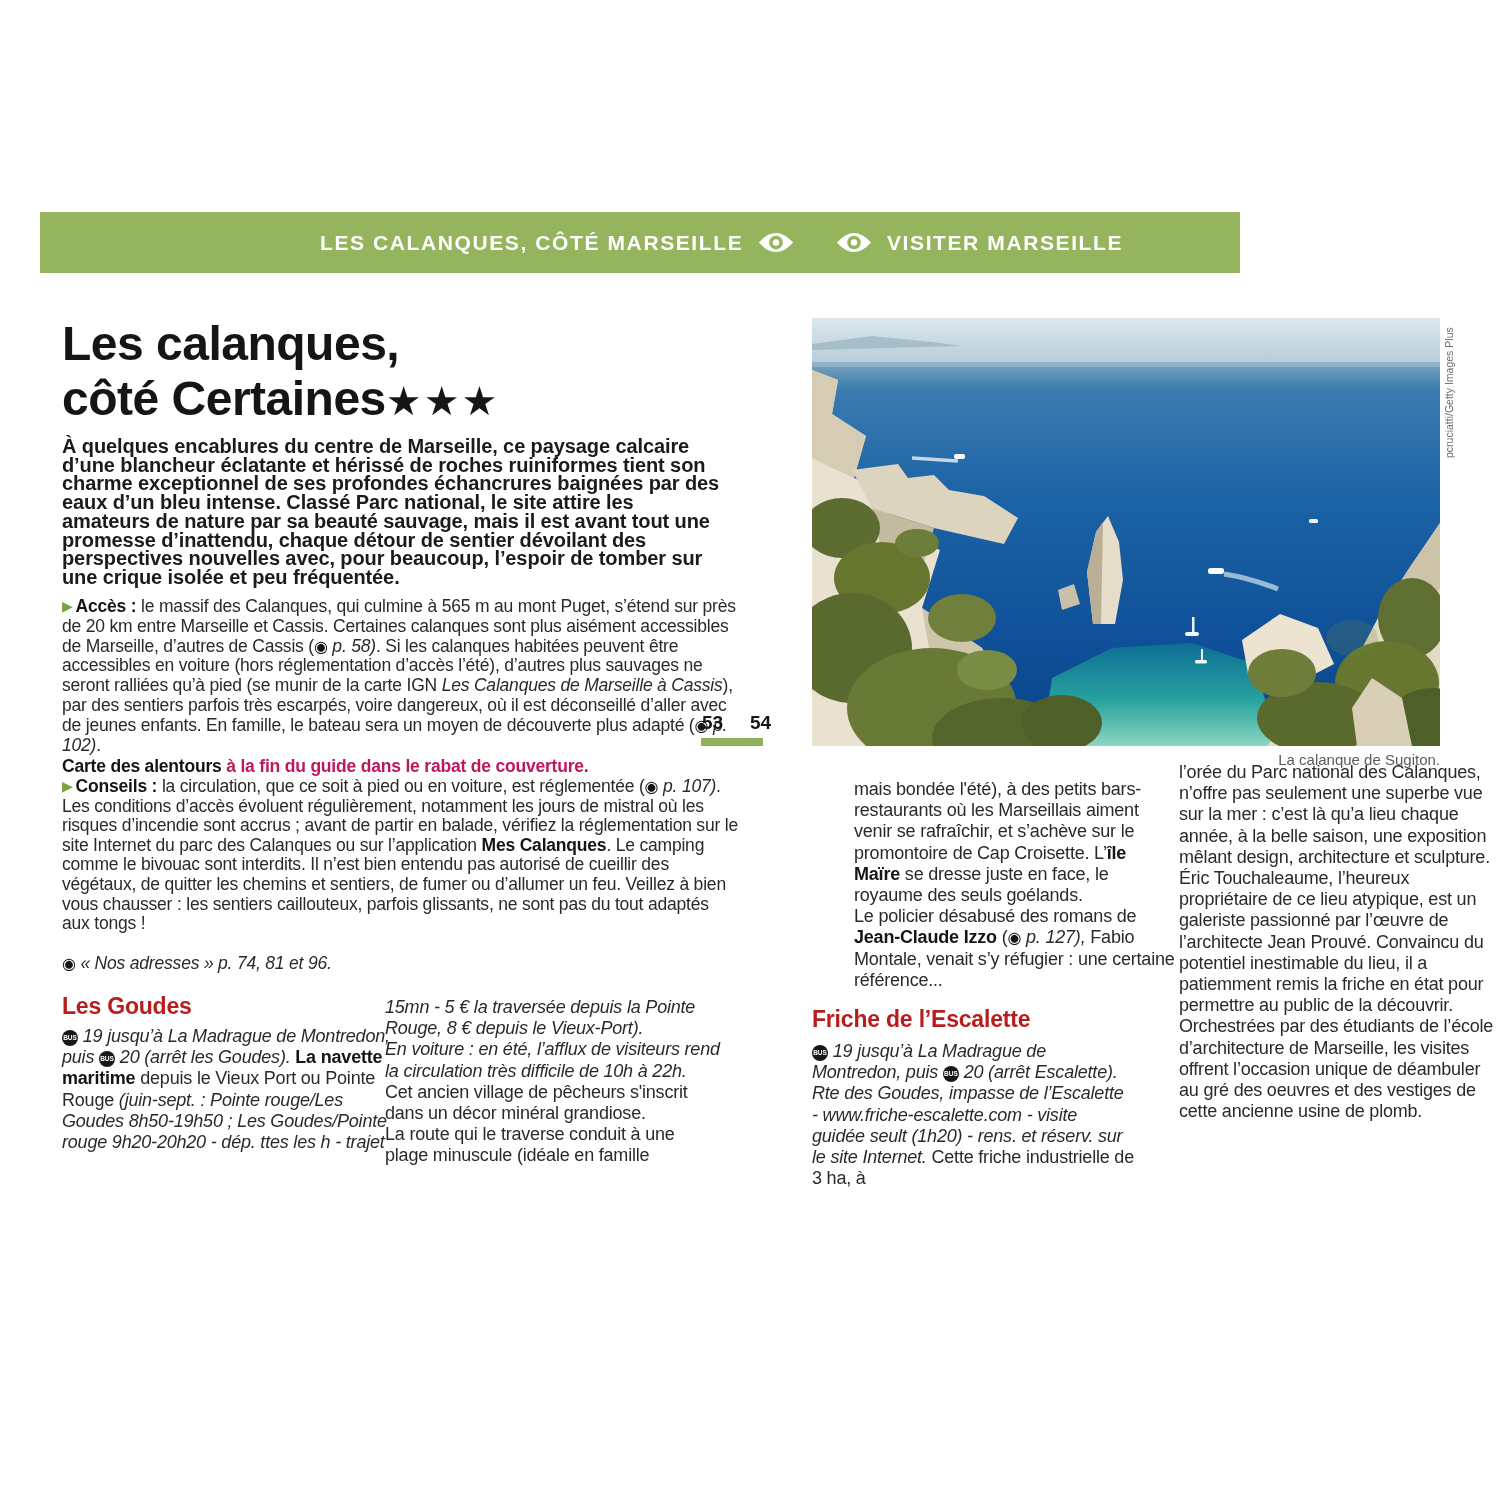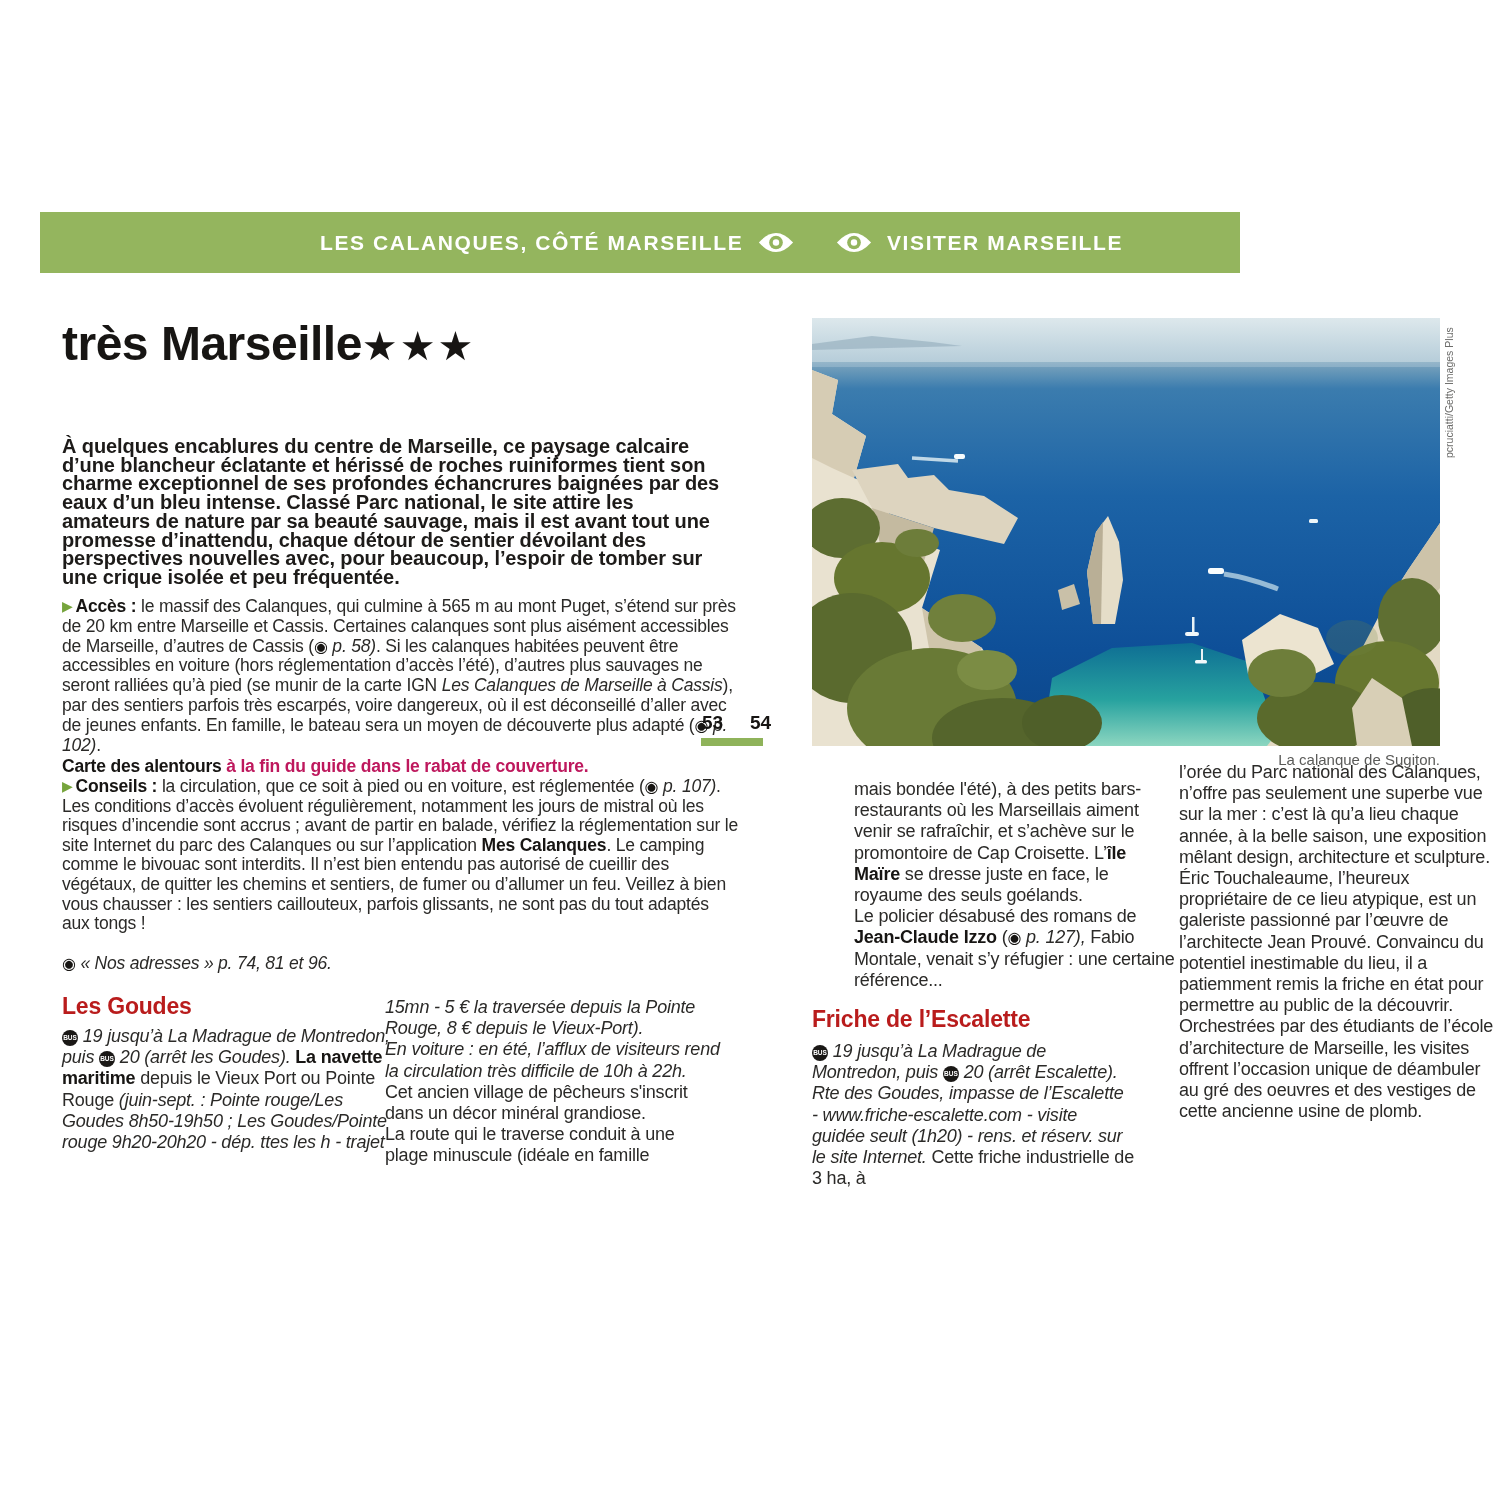--- a/index.html
+++ b/index.html
@@ -78,22 +78,23 @@
     <svg class="eye" viewBox="0 0 40 26">
       <path d="M2,13 Q20,-7 38,13 Q20,33 2,13 Z" fill="#ffffff"></path>
       <circle cx="20" cy="13" r="7.2" fill="#94b55e"></circle>
       <circle cx="20" cy="13" r="3.4" fill="#ffffff"></circle>
     </svg>
     <span class="topbar-label">VISITER MARSEILLE</span>
   </div>
 </div>
 
 <div class="abs page-title">
+  <div><span>Les calanques,</span></div>
   <div>
-    <span>très Marseille</span><span class="stars">★★★</span>
+    <span>côté Certaines</span><span class="stars">★★★</span>
   </div>
 </div>
 
 <div class="abs intro">À quelques encablures du centre de Marseille, ce paysage calcaire d’une blancheur éclatante et hérissé de roches ruiniformes tient son charme exceptionnel de ses profondes échancrures baignées par des eaux d’un bleu intense. Classé Parc national, le site attire les amateurs de nature par sa beauté sauvage, mais il est avant tout une promesse d’inattendu, chaque détour de sentier dévoilant des perspectives nouvelles avec, pour beaucoup, l’espoir de tomber sur une crique isolée et peu fréquentée.</div>
 
 <div class="abs wide acces"><span class="seg-marker">▶</span><span class="seg-b">Accès : </span><span>le massif des Calanques, qui culmine à 565 m au mont Puget, s’étend sur près de 20 km entre Marseille et Cassis. Certaines calanques sont plus aisément accessibles de Marseille, d’autres de Cassis (</span><span class="seg-see">◉</span><span class="seg-i"> p. 58)</span><span>. Si les calanques habitées peuvent être accessibles en voiture (hors réglementation d’accès l’été), d’autres plus sauvages ne seront ralliées qu’à pied (se munir de la carte IGN </span><span class="seg-i">Les Calanques de Marseille à Cassis</span><span>), par des sentiers parfois très escarpés, voire dangereux, où il est déconseillé d’aller avec de jeunes enfants. En famille, le bateau sera un moyen de découverte plus adapté (</span><span class="seg-see">◉</span><span class="seg-i"> p. 102)</span><span>.</span></div>
 <div class="abs wide carte"><span class="seg-b">Carte des alentours </span><span class="seg-red">à la fin du guide dans le rabat de couverture.</span></div>
 <div class="abs wide conseils"><span class="seg-marker">▶</span><span class="seg-b">Conseils : </span><span>la circulation, que ce soit à pied ou en voiture, est réglementée (</span><span class="seg-see">◉</span><span class="seg-i"> p. 107)</span><span>. Les conditions d’accès évoluent régulièrement, notamment les jours de mistral où les risques d’incendie sont accrus ; avant de partir en balade, vérifiez la réglementation sur le site Internet du parc des Calanques ou sur l’application </span><span class="seg-b">Mes Calanques</span><span>. Le camping comme le bivouac sont interdits. Il n’est bien entendu pas autorisé de cueillir des végétaux, de quitter les chemins et sentiers, de fumer ou d’allumer un feu. Veillez à bien vous chausser : les sentiers caillouteux, parfois glissants, ne sont pas du tout adaptés aux tongs !</span></div>
 <div class="abs wide nosadr"><span class="seg-see">◉</span><span class="seg-i"> « Nos adresses » p. 74, 81 et 96.</span></div>
 

